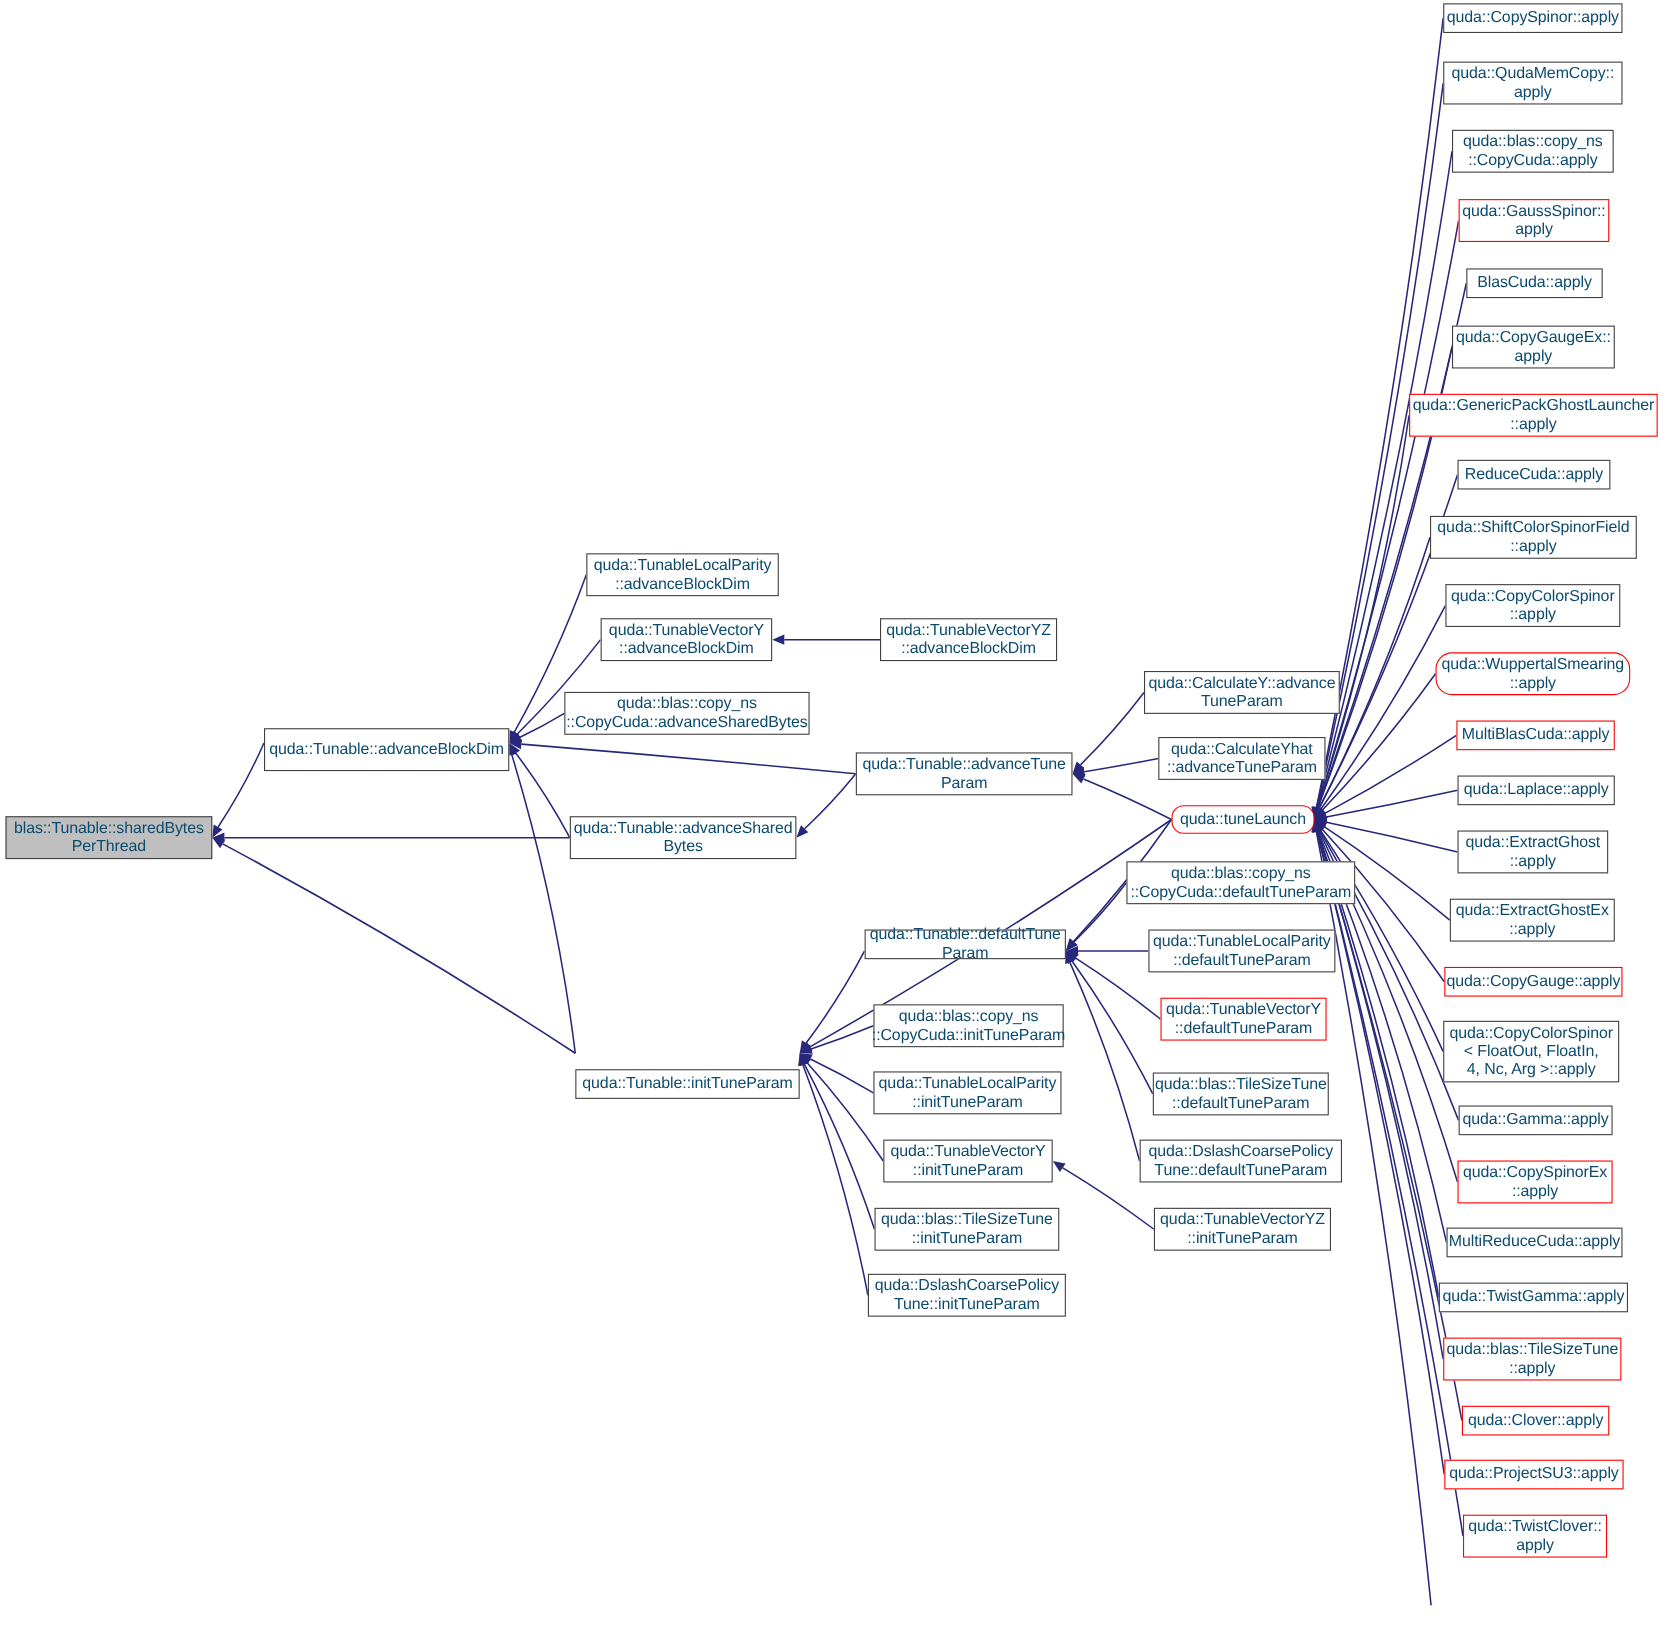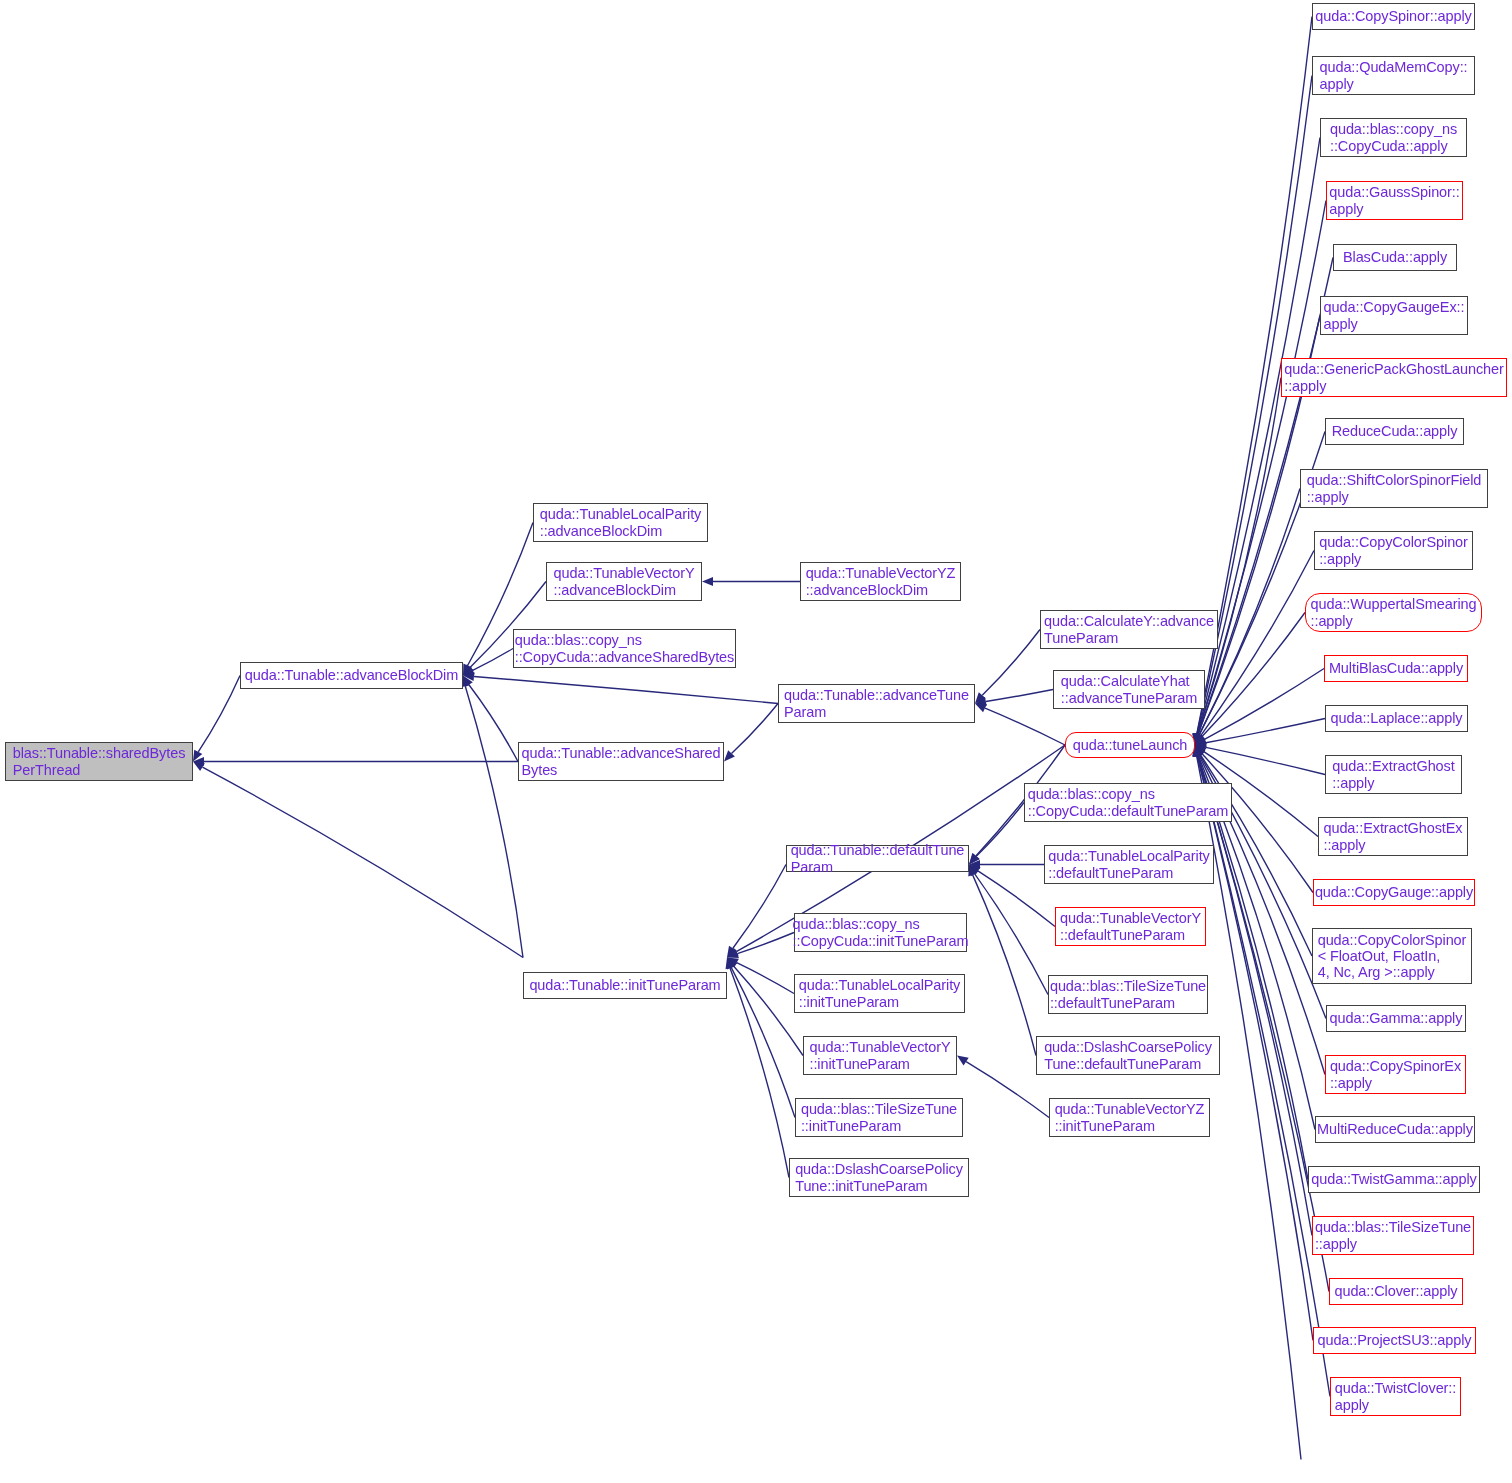--- a/index.html
+++ b/index.html
@@ -22,24 +22,24 @@
     width: 1512px;
     height: 1483px;
     pointer-events: none;
   }
   .node {
     position: absolute;
     box-sizing: border-box;
     display: flex;
     align-items: center;
     justify-content: center;
-    text-align: left;
+    text-align: center;
     background: #ffffff;
     border: 1px solid #404040;
-    color: #6d28d9;
+    color: #0c4a6e;
     font-size: 14.5px;
     line-height: 1.12;
     letter-spacing: -0.1px;
     padding: 1px 3px;
     white-space: pre-line;
     z-index: 5;
   }
   .node.red {
     border-color: #ff0000;
   }
@@ -158,21 +158,21 @@
       <path d="M 1313 1340.5 Q 1270.8619886325791 1045.0156873912288 1197.1381091525063 755.7902033925209" stroke="#28287a" stroke-width="1.4" fill="none"></path>
       <polygon points="1195,745 1201.6503760257424,754.8960850196546 1192.6258422792703,756.6843217653872" fill="#28287a"></polygon>
       <path d="M 1330 1396.5 Q 1279.3810695767647 1072.8688416515688 1197.2319417290867 755.7711854555552" stroke="#28287a" stroke-width="1.4" fill="none"></path>
       <polygon points="1195,745 1201.7362556468643,754.8378280052099 1192.727627811309,756.7045429059004" fill="#28287a"></polygon>
       <path d="M 1301 1459.5 Q 1264.7328181650932 1105.3277908073692 1196.6142428902199 755.8809108024731" stroke="#28287a" stroke-width="1.4" fill="none"></path>
       <polygon points="1195,745 1201.1644419530724,755.2058637756538 1192.0640438273674,756.5559578292923" fill="#28287a"></polygon>
     </svg>
   <div id="node-layer">
       <div class="node root" style="left: 5px; top: 742px; width: 188px; height: 39px;">blas::Tunable::sharedBytes
 PerThread</div>
-      <div class="node" style="left: 240px; top: 662px; width: 223px; height: 27px;">quda::Tunable::advanceBlockDim</div>
+      <div class="node" style="left: 240px; top: 662px; width: 223px; height: 39px;">quda::Tunable::advanceBlockDim</div>
       <div class="node" style="left: 533px; top: 503px; width: 175px; height: 39px;">quda::TunableLocalParity
 ::advanceBlockDim</div>
       <div class="node" style="left: 546px; top: 562px; width: 156px; height: 39px;">quda::TunableVectorY
 ::advanceBlockDim</div>
       <div class="node" style="left: 800px; top: 562px; width: 161px; height: 39px;">quda::TunableVectorYZ
 ::advanceBlockDim</div>
       <div class="node" style="left: 513px; top: 629px; width: 223px; height: 39px;">quda::blas::copy_ns
 ::CopyCuda::advanceSharedBytes</div>
       <div class="node" style="left: 518px; top: 742px; width: 206px; height: 39px;">quda::Tunable::advanceShared
 Bytes</div>

